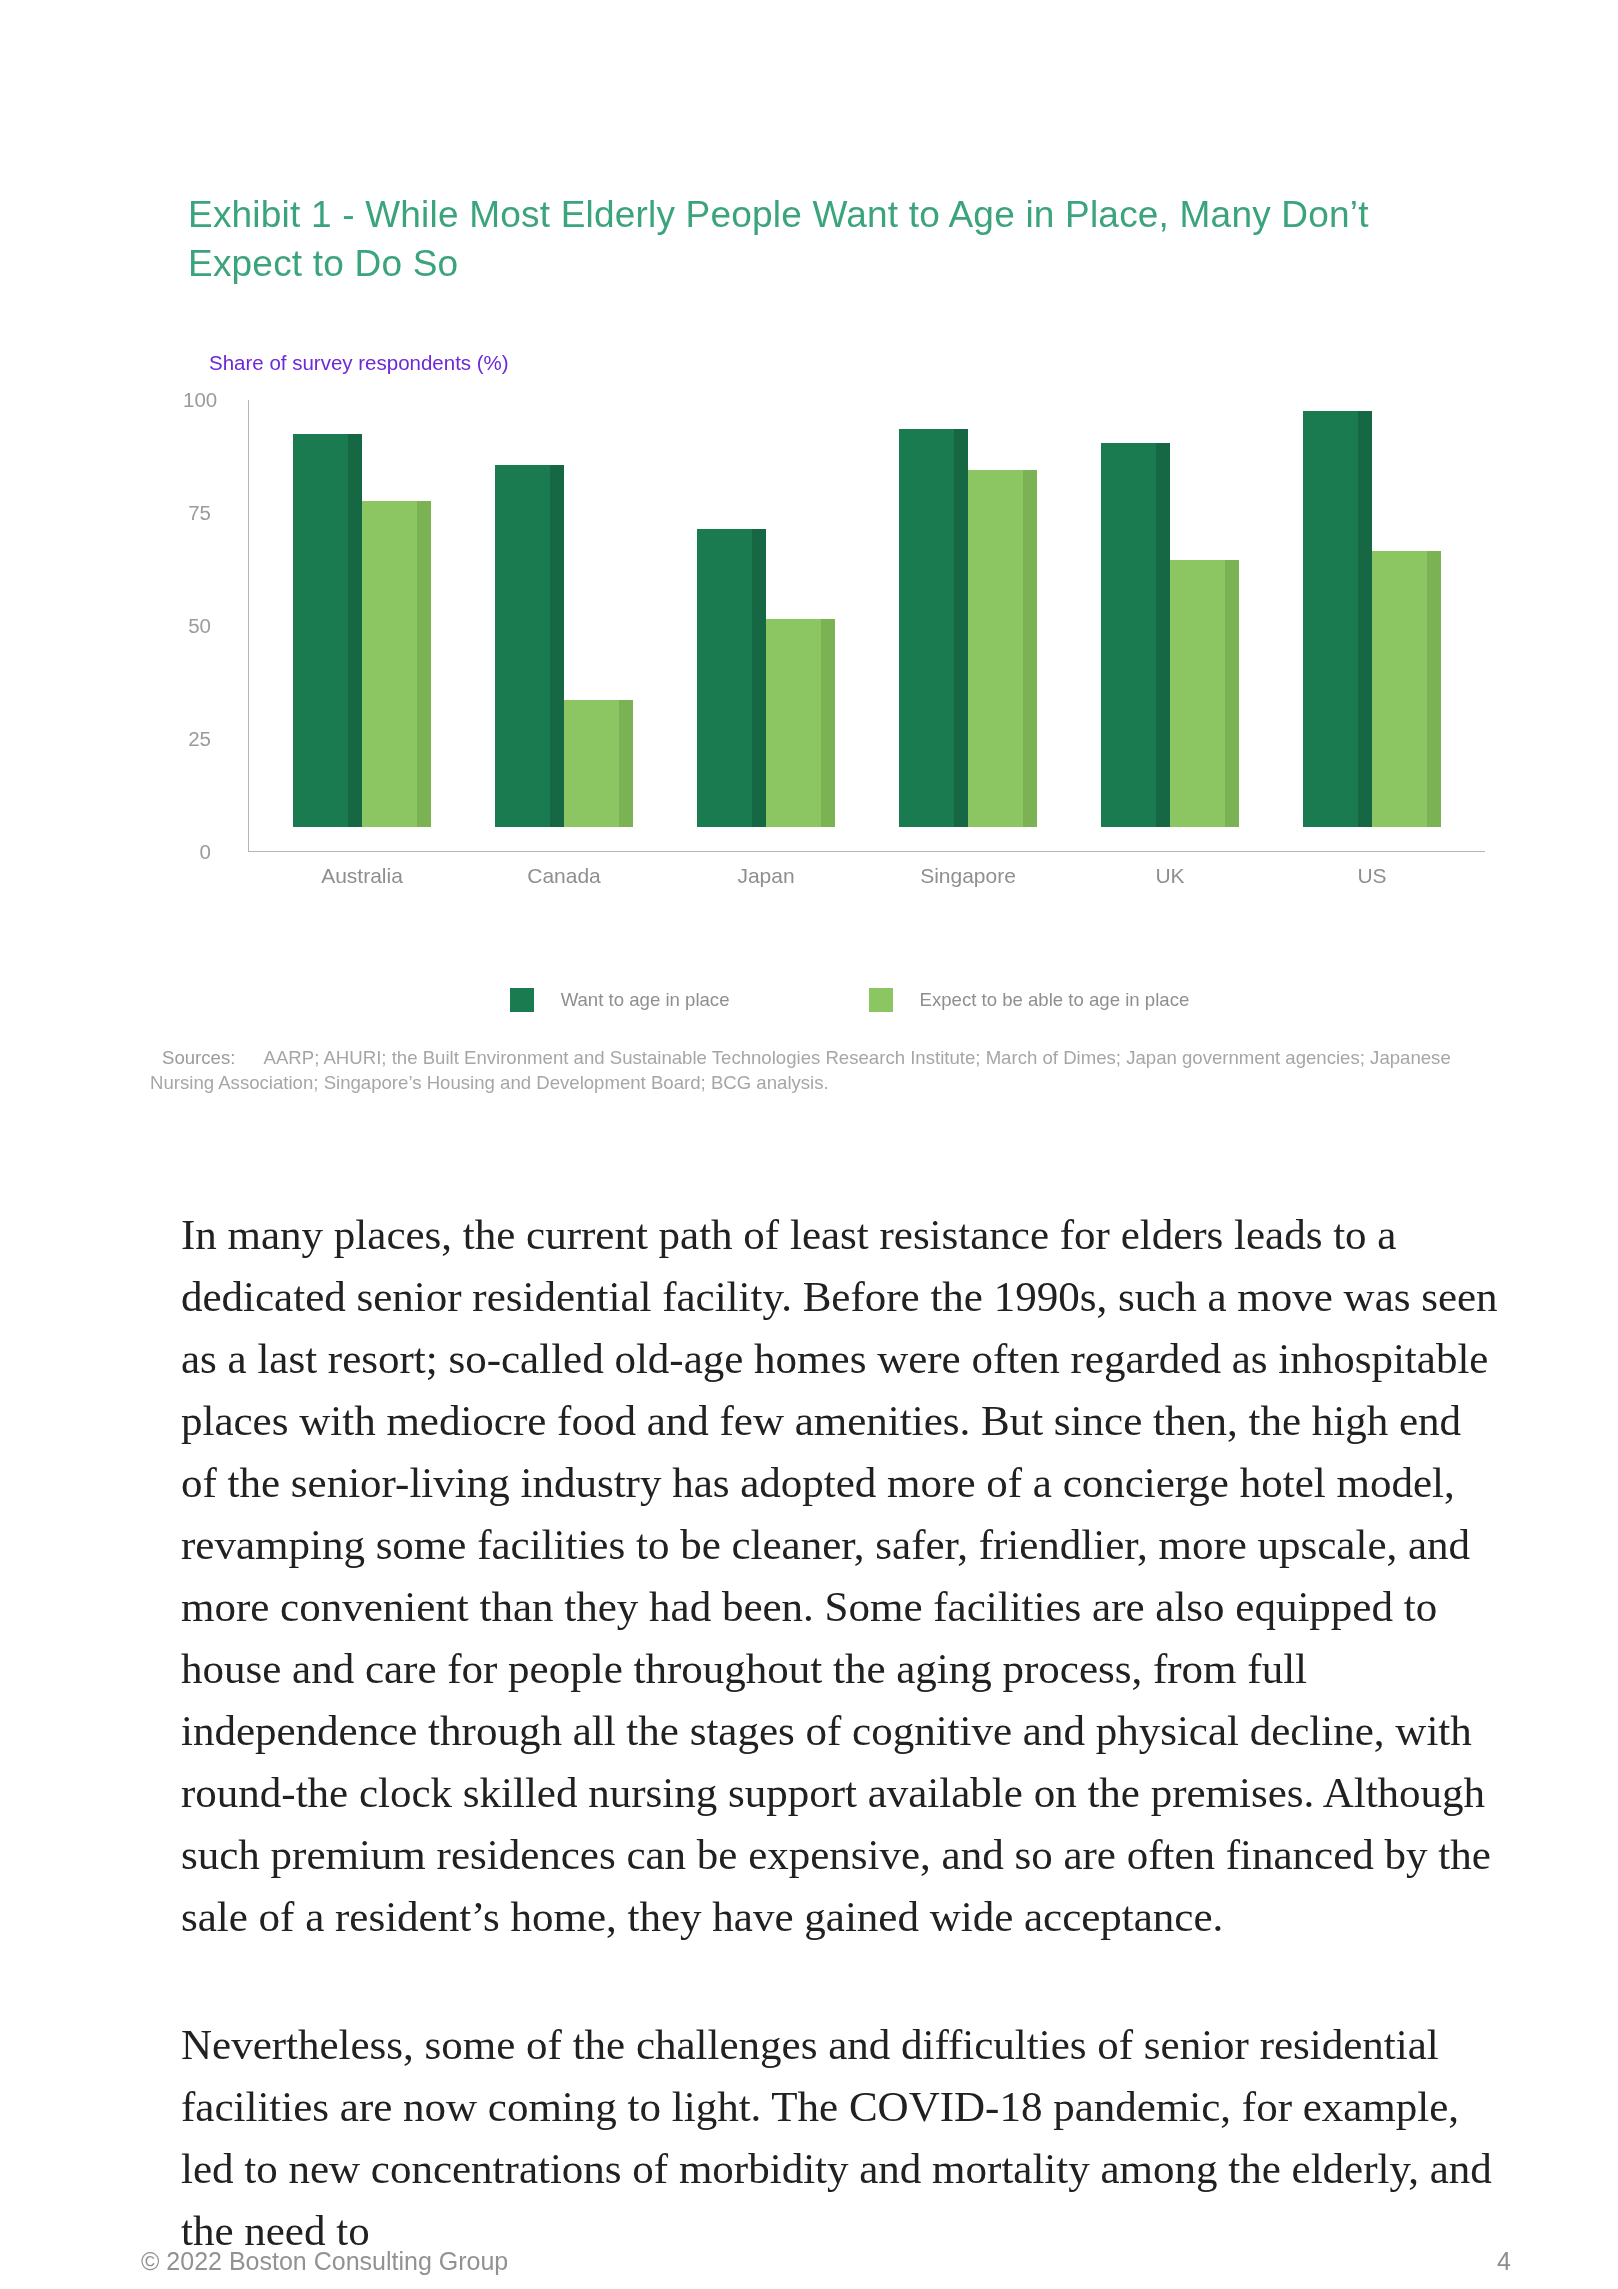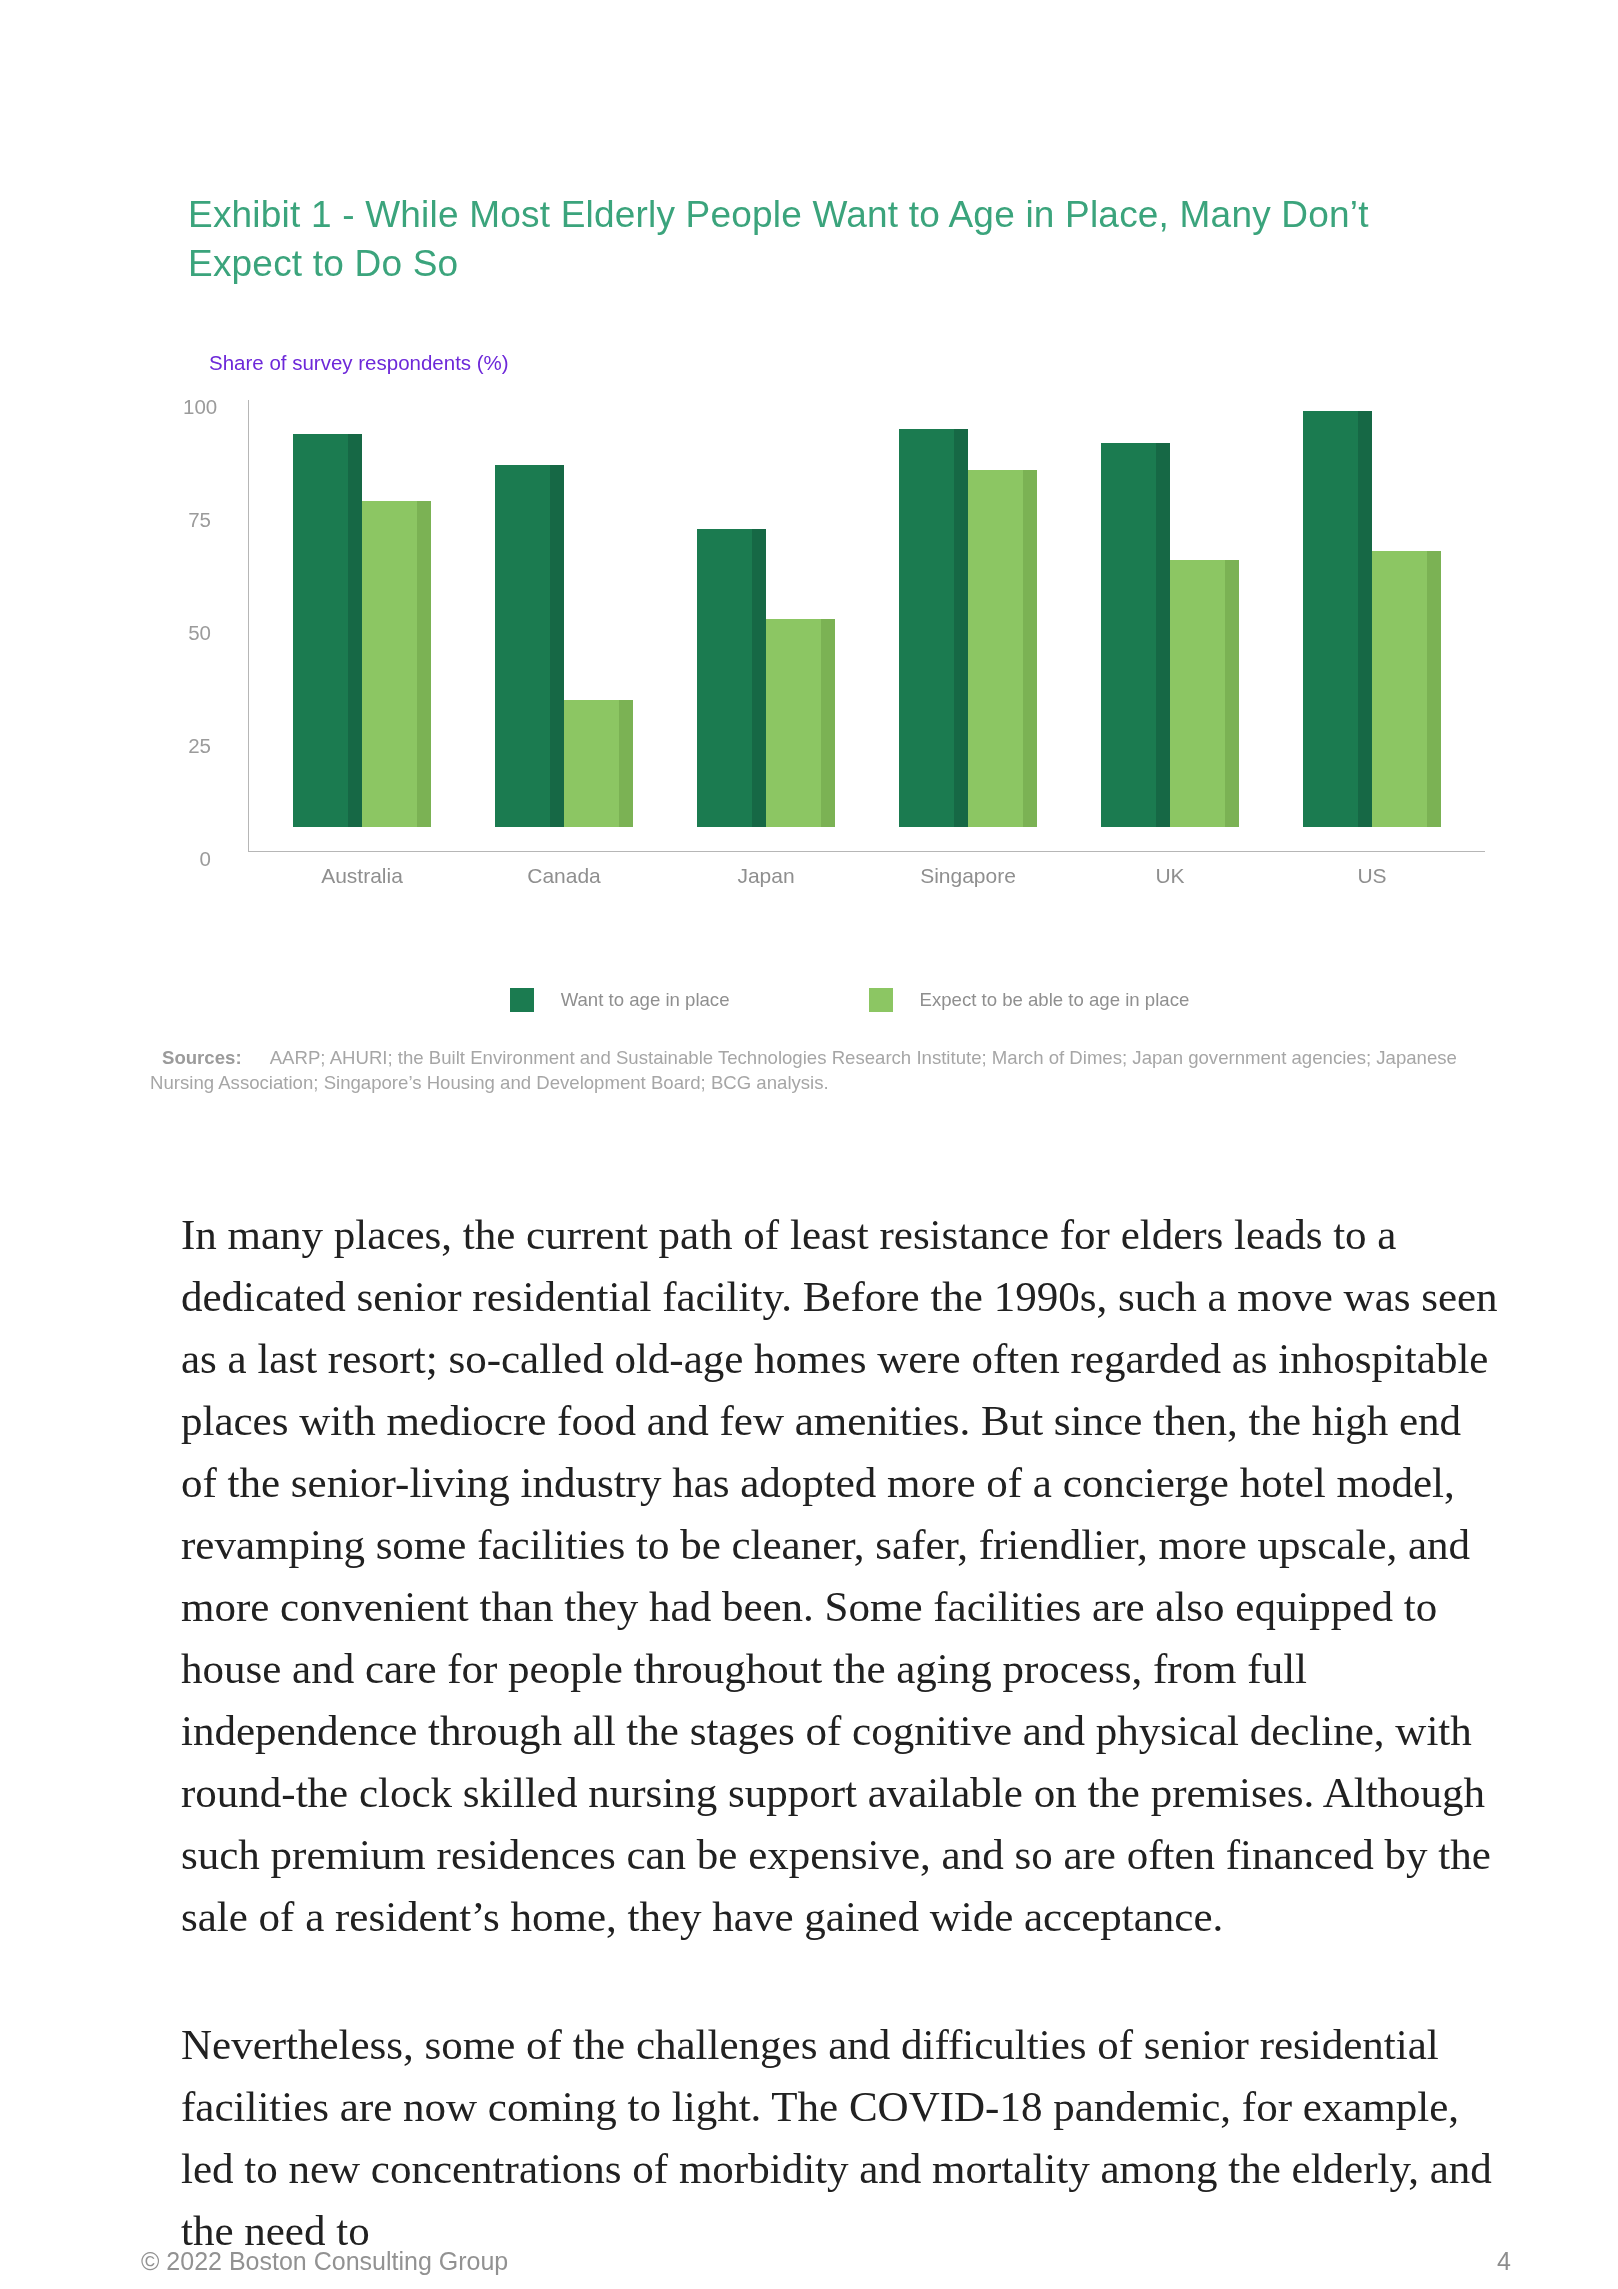--- a/index.html
+++ b/index.html
@@ -17,21 +17,21 @@
     font-size:37px; line-height:49px; font-weight:normal;
     color:#3ba47c; letter-spacing:0.2px;
   }
 
   
   .axis-title {
     position:absolute; left:173px; top:315px;
     font-size:20.5px; color:#6d28d9;
   }
   .chart-area { position:absolute; left:147px; top:364px; width:1324px; }
-  .y-ticks { position:absolute; left:0; top:7px; width:52px; height:452px; }
+  .y-ticks { position:absolute; left:0; top:0; width:52px; height:452px; }
   .ytick {
     position:absolute; right:0; width:52px; text-align:right;
     font-size:20.5px; line-height:24px; color:#9b9b9b;
   }
   .plot {
     position:relative; margin-left:65px; width:1237px; height:452px;
     border-left:1.9px solid #b6b6b6; border-bottom:1.9px solid #b6b6b6;
     display:flex; justify-content:space-around; align-items:flex-end;
   }
   .bar-group { position:relative; display:flex; align-items:flex-end; }
@@ -49,21 +49,21 @@
   }
   .legend-item { display:flex; align-items:center; gap:15px; }
   .legend-swatch { width:21.4px; height:21.4px; }
   .legend-label { font-size:18.6px; color:#8f8f8f; }
 
   
   .sources {
     position:absolute; left:114px; top:1009px; width:1375px;
     font-size:18.6px; line-height:25px; color:#a6a6a6;
   }
-  .sources b { font-weight:bold; color:#9b9b9b; }
+  .sources b { font-weight:normal; color:#9b9b9b; }
 
   
   .body-text {
     position:absolute; left:133px; top:1156px; width:1370px;
     font-family:"Liberation Serif", serif;
     font-size:43px; line-height:62px; color:#212121;
   }
   .body-text p { margin:0 0 42px 0; }
 
   

